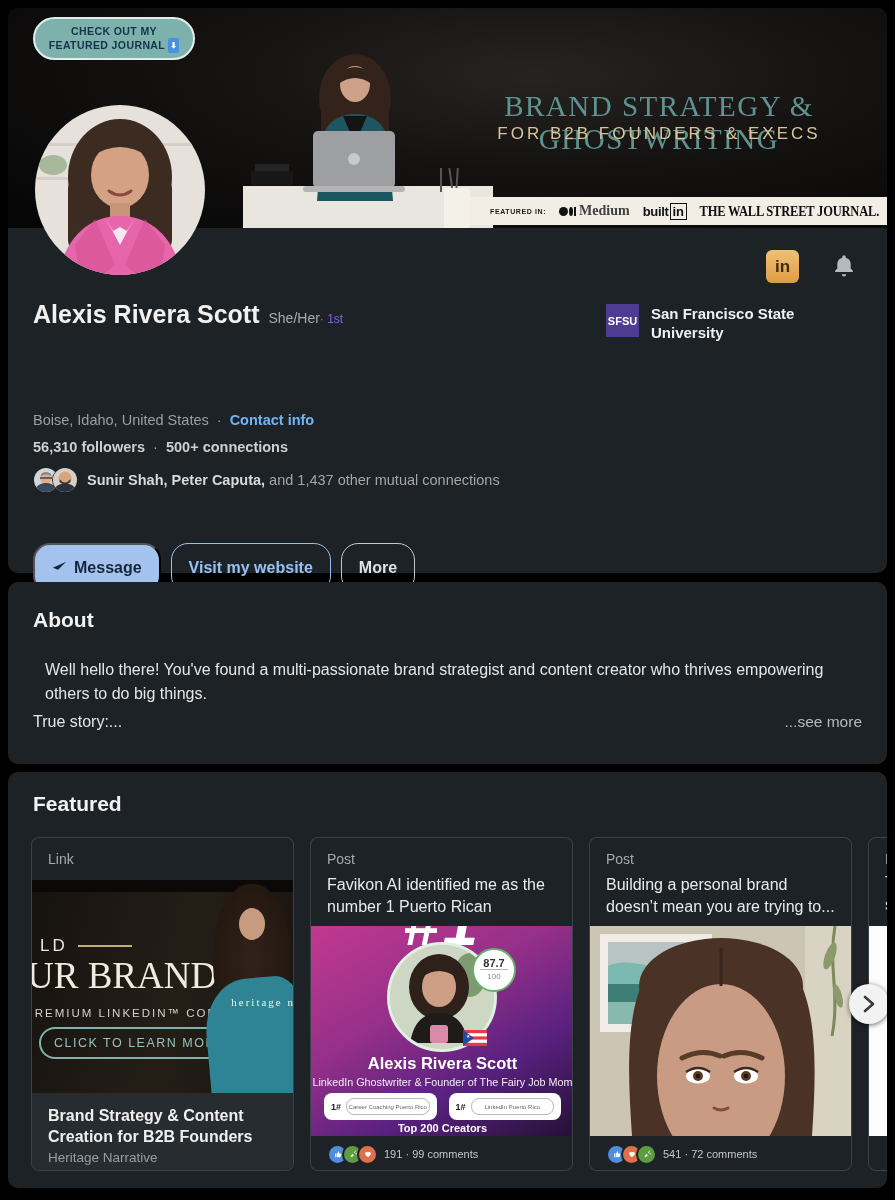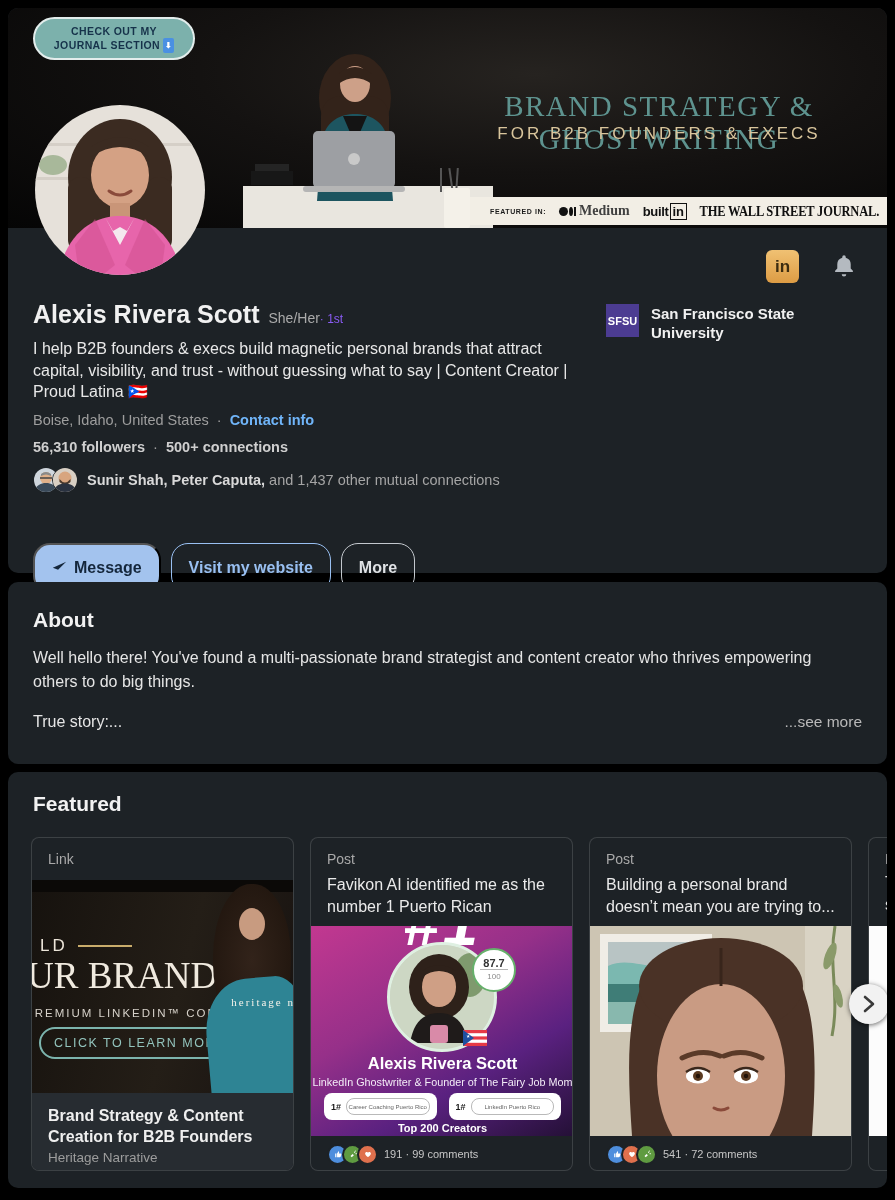--- a/index.html
+++ b/index.html
@@ -158,21 +158,21 @@
       box-shadow:0 1px 5px rgba(0,0,0,.6);display:flex;align-items:center;justify-content:center;
       z-index:6;cursor:pointer;}
 </style>
 </head>
 <body>
 
 <section class="card" id="profile-card">
 
   <div class="banner">
     <div class="abs cta">
-      <span><span>CHECK OUT MY JOURNAL SECTION</span><span class="dn">⬇</span></span>
+      <span><span>CHECK OUT MY FEATURED JOURNAL</span><span class="dn">⬇</span></span>
     </div>
 
     <svg class="abs" style="left:235px;top:28px" width="250" height="192" viewBox="0 0 250 192">
       <rect x="0" y="150" width="250" height="42" fill="#e9e6df"></rect>
       <rect x="8" y="135" width="42" height="14" fill="#171717"></rect>
       <rect x="12" y="128" width="34" height="7" fill="#242424"></rect>
       <ellipse cx="112" cy="62" rx="36" ry="44" fill="#33231a"></ellipse>
       <rect x="78" y="60" width="68" height="75" rx="20" fill="#33231a"></rect>
       <path d="M74 165 L79 103 C84 84 98 78 112 78 C126 78 140 84 145 103 L150 165 Z" fill="#1d5560"></path>
       <path d="M100 80 L112 108 L124 80 Z" fill="#141414"></path>
@@ -239,21 +239,20 @@
     <svg width="26" height="26" viewBox="0 0 24 24">
         <path fill="#b4bac0" d="M12 2a1.6 1.6 0 0 1 1.6 1.6v.7A6.2 6.2 0 0 1 18.2 10.3v3.9l2 2.1v1.2H3.8v-1.2l2-2.1v-3.9a6.2 6.2 0 0 1 4.6-6v-.7A1.6 1.6 0 0 1 12 2zm-2.1 17.5h4.2a2.1 2.1 0 0 1-4.2 0z"></path>
       </svg>
   </div>
 
   <div class="abs name-row">
     <span class="name">Alexis Rivera Scott</span>
     <span class="pron">She/Her</span>
     <span class="deg">· 1st</span>
   </div>
-  <div class="abs headline">I help B2B founders &amp; execs build magnetic personal brands that attract capital, visibility, and trust - without guessing what to say | Content Creator | Proud Latina 🇵🇷</div>
 
   <div class="abs edu">
     <span class="edu-logo">SFSU</span>
     <span class="edu-name">
       <span>San Francisco State</span><br>
       <span>University</span>
     </span>
   </div>
 
   <div class="abs loc-row">
@@ -302,21 +301,21 @@
         <span>Visit my website</span>
       </button>
     <button class="btn btn-more">
         <span>More</span>
       </button>
   </div>
 </section>
 
 <section class="card" id="about-card">
   <h2 class="abs sec-h" style="margin:0">About</h2>
-  <p class="abs about-p" style="margin:0">Well hello there! You've found a multi-passionate brand strategist and content creator who thrives empowering others to do big things.</p>
+  <p class="abs about-p" style="margin:12px">Well hello there! You've found a multi-passionate brand strategist and content creator who thrives empowering others to do big things.</p>
   <div class="abs about-row">
     <span class="trunc">True story:...</span>
     <span class="see-more">...see more</span>
   </div>
 </section>
 
 <section class="card" id="featured-card">
   <h2 class="abs sec-h" style="margin:0">Featured</h2>
 
   <article class="mc" style="left:23px">

